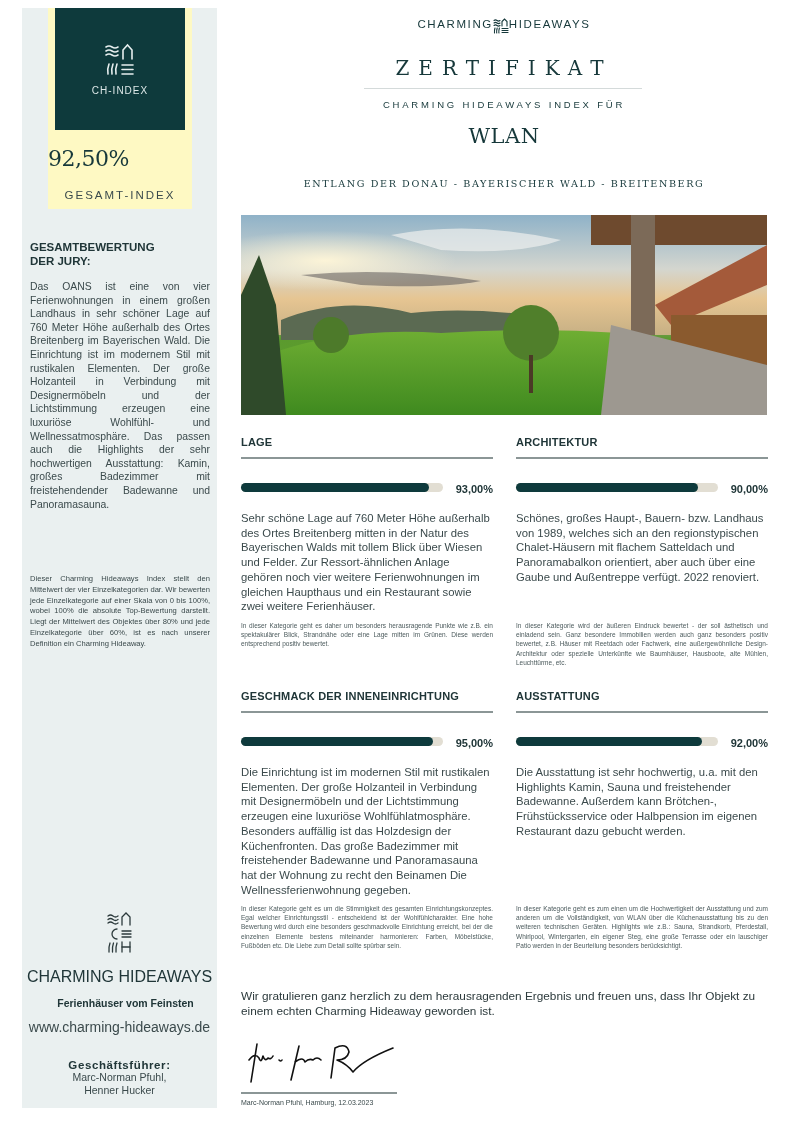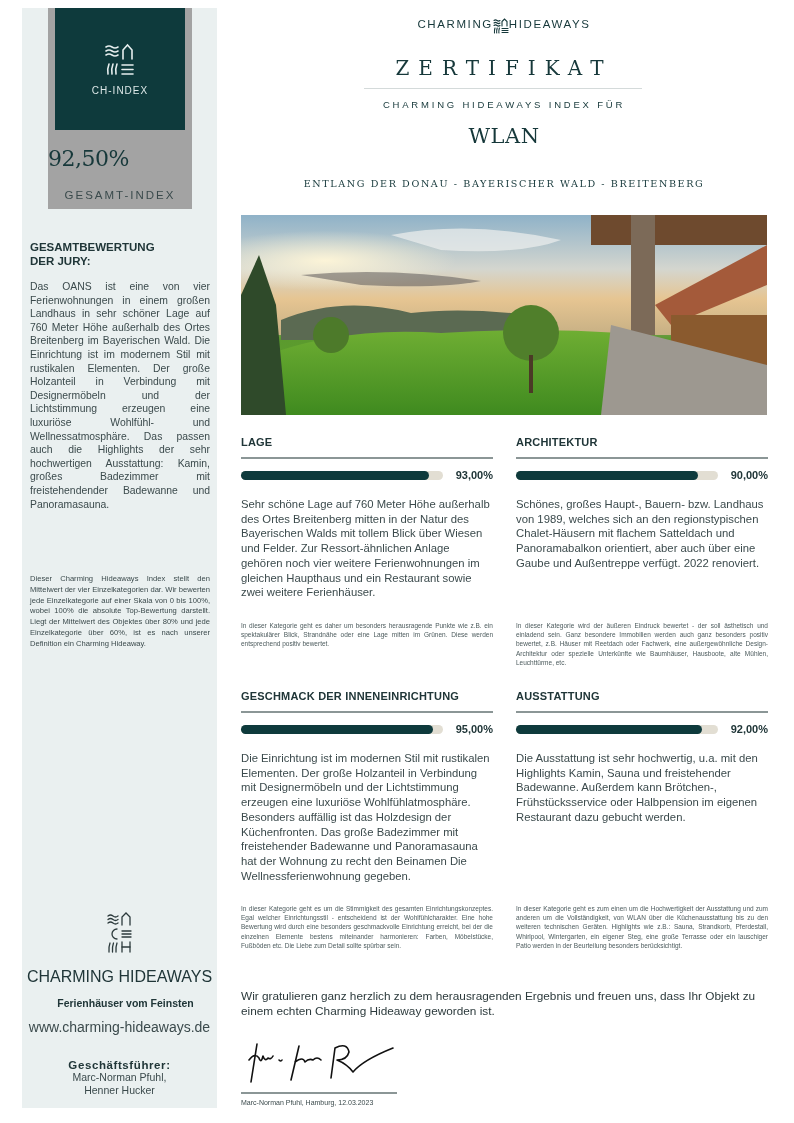--- a/index.html
+++ b/index.html
@@ -6,21 +6,21 @@
   html, body { width: 794px; height: 1123px; background: #ffffff; overflow: hidden; }
   body { position: relative; font-family: "Liberation Sans", sans-serif; color: #2c3a3c; }
 
   
   .sidebar {
     position: absolute; left: 22px; top: 8px; width: 195px; height: 1100px;
     background: #eaf0f0;
   }
   .index-card {
     position: absolute; left: 26px; top: 0; width: 144px; height: 201px;
-    background: #a3a3a3;
+    background: #fef9c3;
   }
   .index-tile {
     position: absolute; left: 7px; top: 0; width: 130px; height: 122px;
     background: #0e3a3c; color: #e6eeee;
     display: flex; flex-direction: column; align-items: center; justify-content: center;
   }
   .logo-mark { display: block; }
   .index-tile .tile-label {
     margin-top: 8px; font-size: 10px; letter-spacing: 1px; color: #dde8e8;
   }
@@ -85,21 +85,21 @@
     background: linear-gradient(180deg, #9fb9c9 0%, #c8d2d4 30%, #d9b98a 45%, #8b9a70 55%, #5b9a2e 62%, #5da42a 100%);
   }
   .photo svg { position: absolute; left: 0; top: 0; }
 
   
   .cat { position: absolute; width: 252px; }
   .cat-title {
     font-size: 11px; font-weight: bold; color: #203638; letter-spacing: 0.2px; height: 13px;
   }
   .cat-rule { height: 2px; background: #8b9696; margin-top: 8px; }
-  .cat-bar-row { display: flex; align-items: center; margin-top: 10px; height: 12px; }
+  .cat-bar-row { display: flex; margin-top: 24px; height: 12px; }
   .bar-track {
     position: relative; width: 202px; height: 9px; border-radius: 5px; background: #e2ded3;
   }
   .bar-fill {
     position: absolute; left: 0; top: 0; height: 9px; border-radius: 5px; background: #0e3a3c;
   }
   .bar-value {
     flex: 1; text-align: right; font-size: 11px; font-weight: bold; color: #203638;
   }
   .cat-text {

